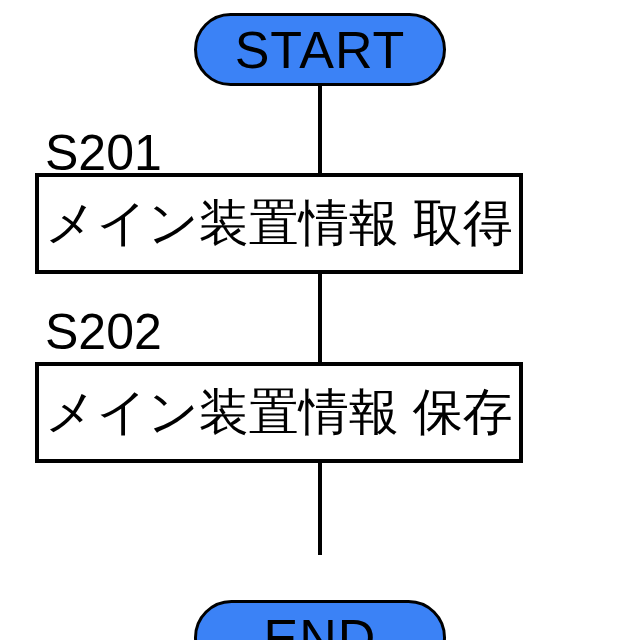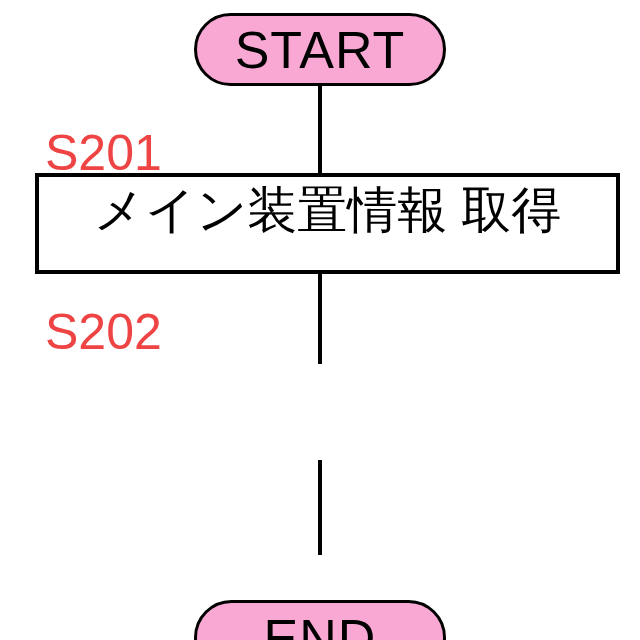--- a/index.html
+++ b/index.html
@@ -18,21 +18,21 @@
     width: 640px;
     height: 640px;
     background: #ffffff;
     overflow: hidden;
   }
   .terminal {
     position: absolute;
     box-sizing: border-box;
     border: 3px solid #000000;
     border-radius: 38px;
-    background: #f9a8d4;
+    background: #3b82f6;
     display: flex;
     align-items: center;
     justify-content: center;
     font-size: 52px;
     letter-spacing: 1px;
     color: #000000;
   }
   .terminal.start {
     left: 194px;
     top: 13px;
@@ -43,38 +43,39 @@
     left: 194px;
     top: 553px;
     width: 252px;
     height: 75px;
     margin-top: 47px;
   }
   .process {
     position: absolute;
     box-sizing: border-box;
     left: 35px;
-    width: 585px;
+    width: 488px;
     height: 101px;
     border: 4px solid #000000;
     background: #ffffff;
     display: flex;
+    align-items: center;
     justify-content: center;
     font-size: 50px;
     color: #000000;
     white-space: nowrap;
   }
   .process.p1 { top: 173px; }
   .process.p2 { top: 362px; }
   .step-label {
     position: absolute;
     left: 45px;
     font-size: 50px;
     line-height: 1;
-    color: #ef4444;
+    color: #000000;
   }
   .step-label.l1 { top: 128px; }
   .step-label.l2 { top: 307px; }
   .vline {
     position: absolute;
     left: 318px;
     width: 4px;
     background: #000000;
   }
   .vline.v1 { top: 84px;  height: 91px; }
@@ -95,20 +96,23 @@
   <div class="step-label l1">S201</div>
 
   <div class="process p1">
     <span>メイン装置情報 取得</span>
   </div>
 
   <div class="vline v2"></div>
 
   <div class="step-label l2">S202</div>
 
+  <div class="process p2">
+    <span>メイン装置情報 保存</span>
+  </div>
 
   <div class="vline v3"></div>
 
   <div class="terminal end">
     <span>END</span>
   </div>
 
 </div>
 
 </body></html>

